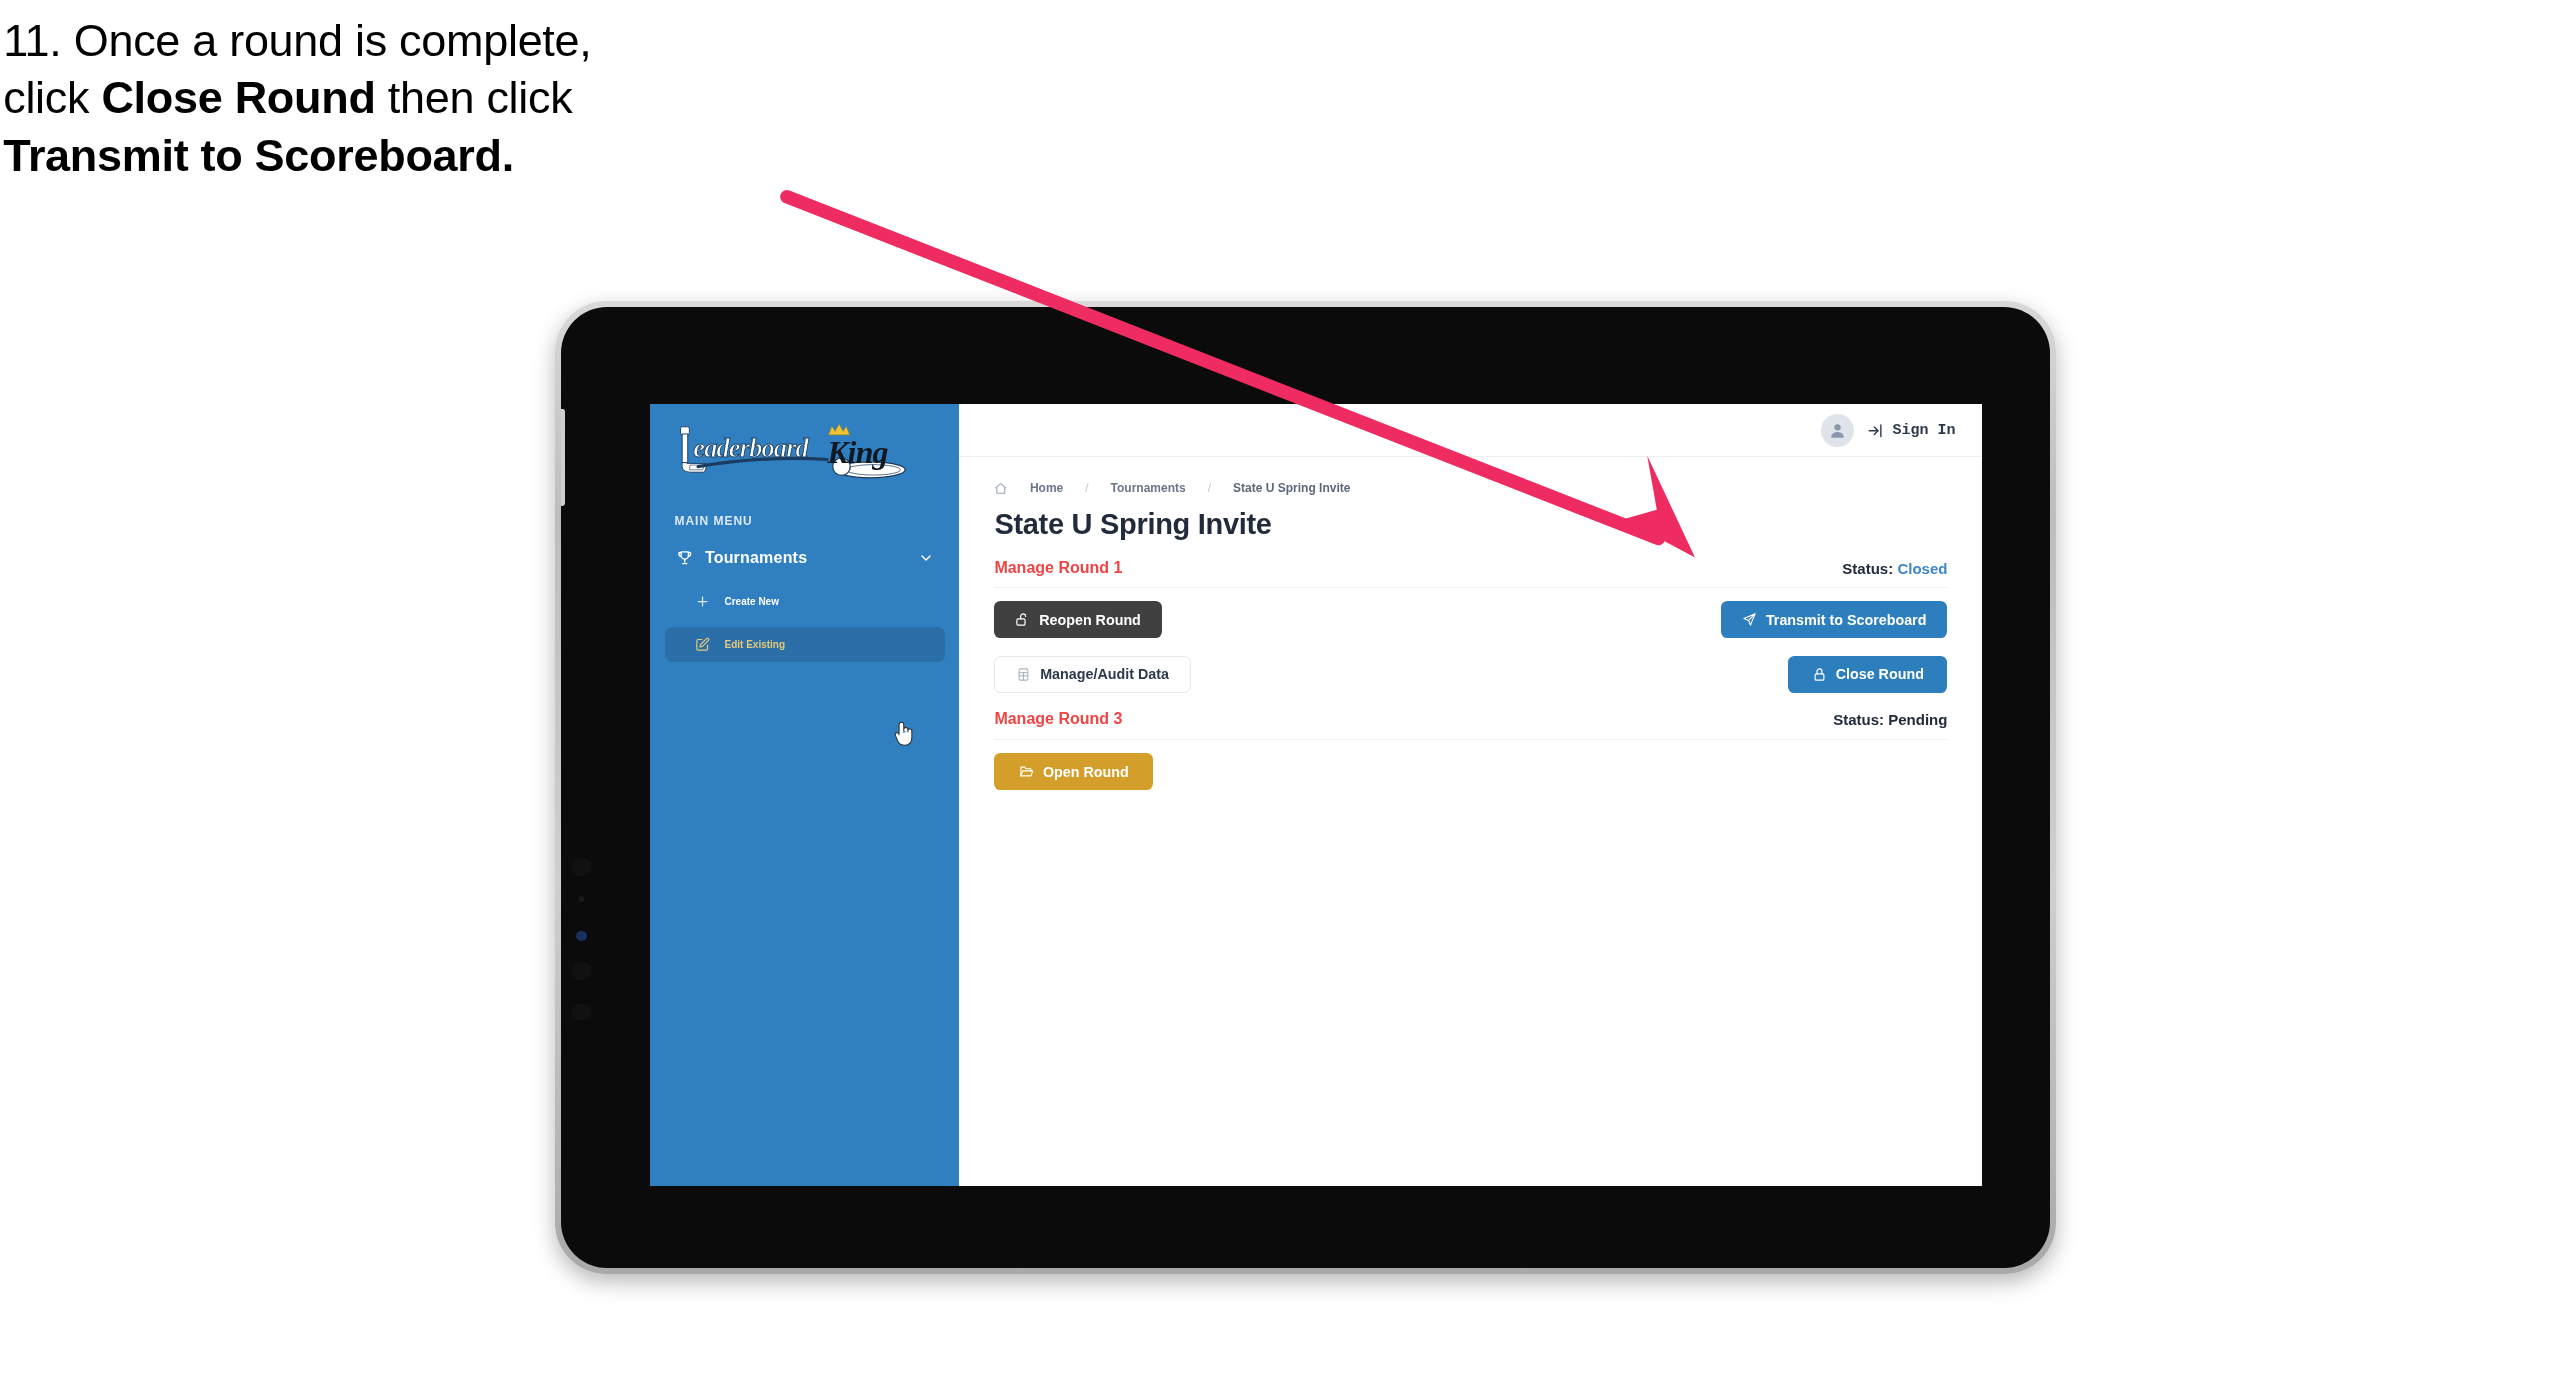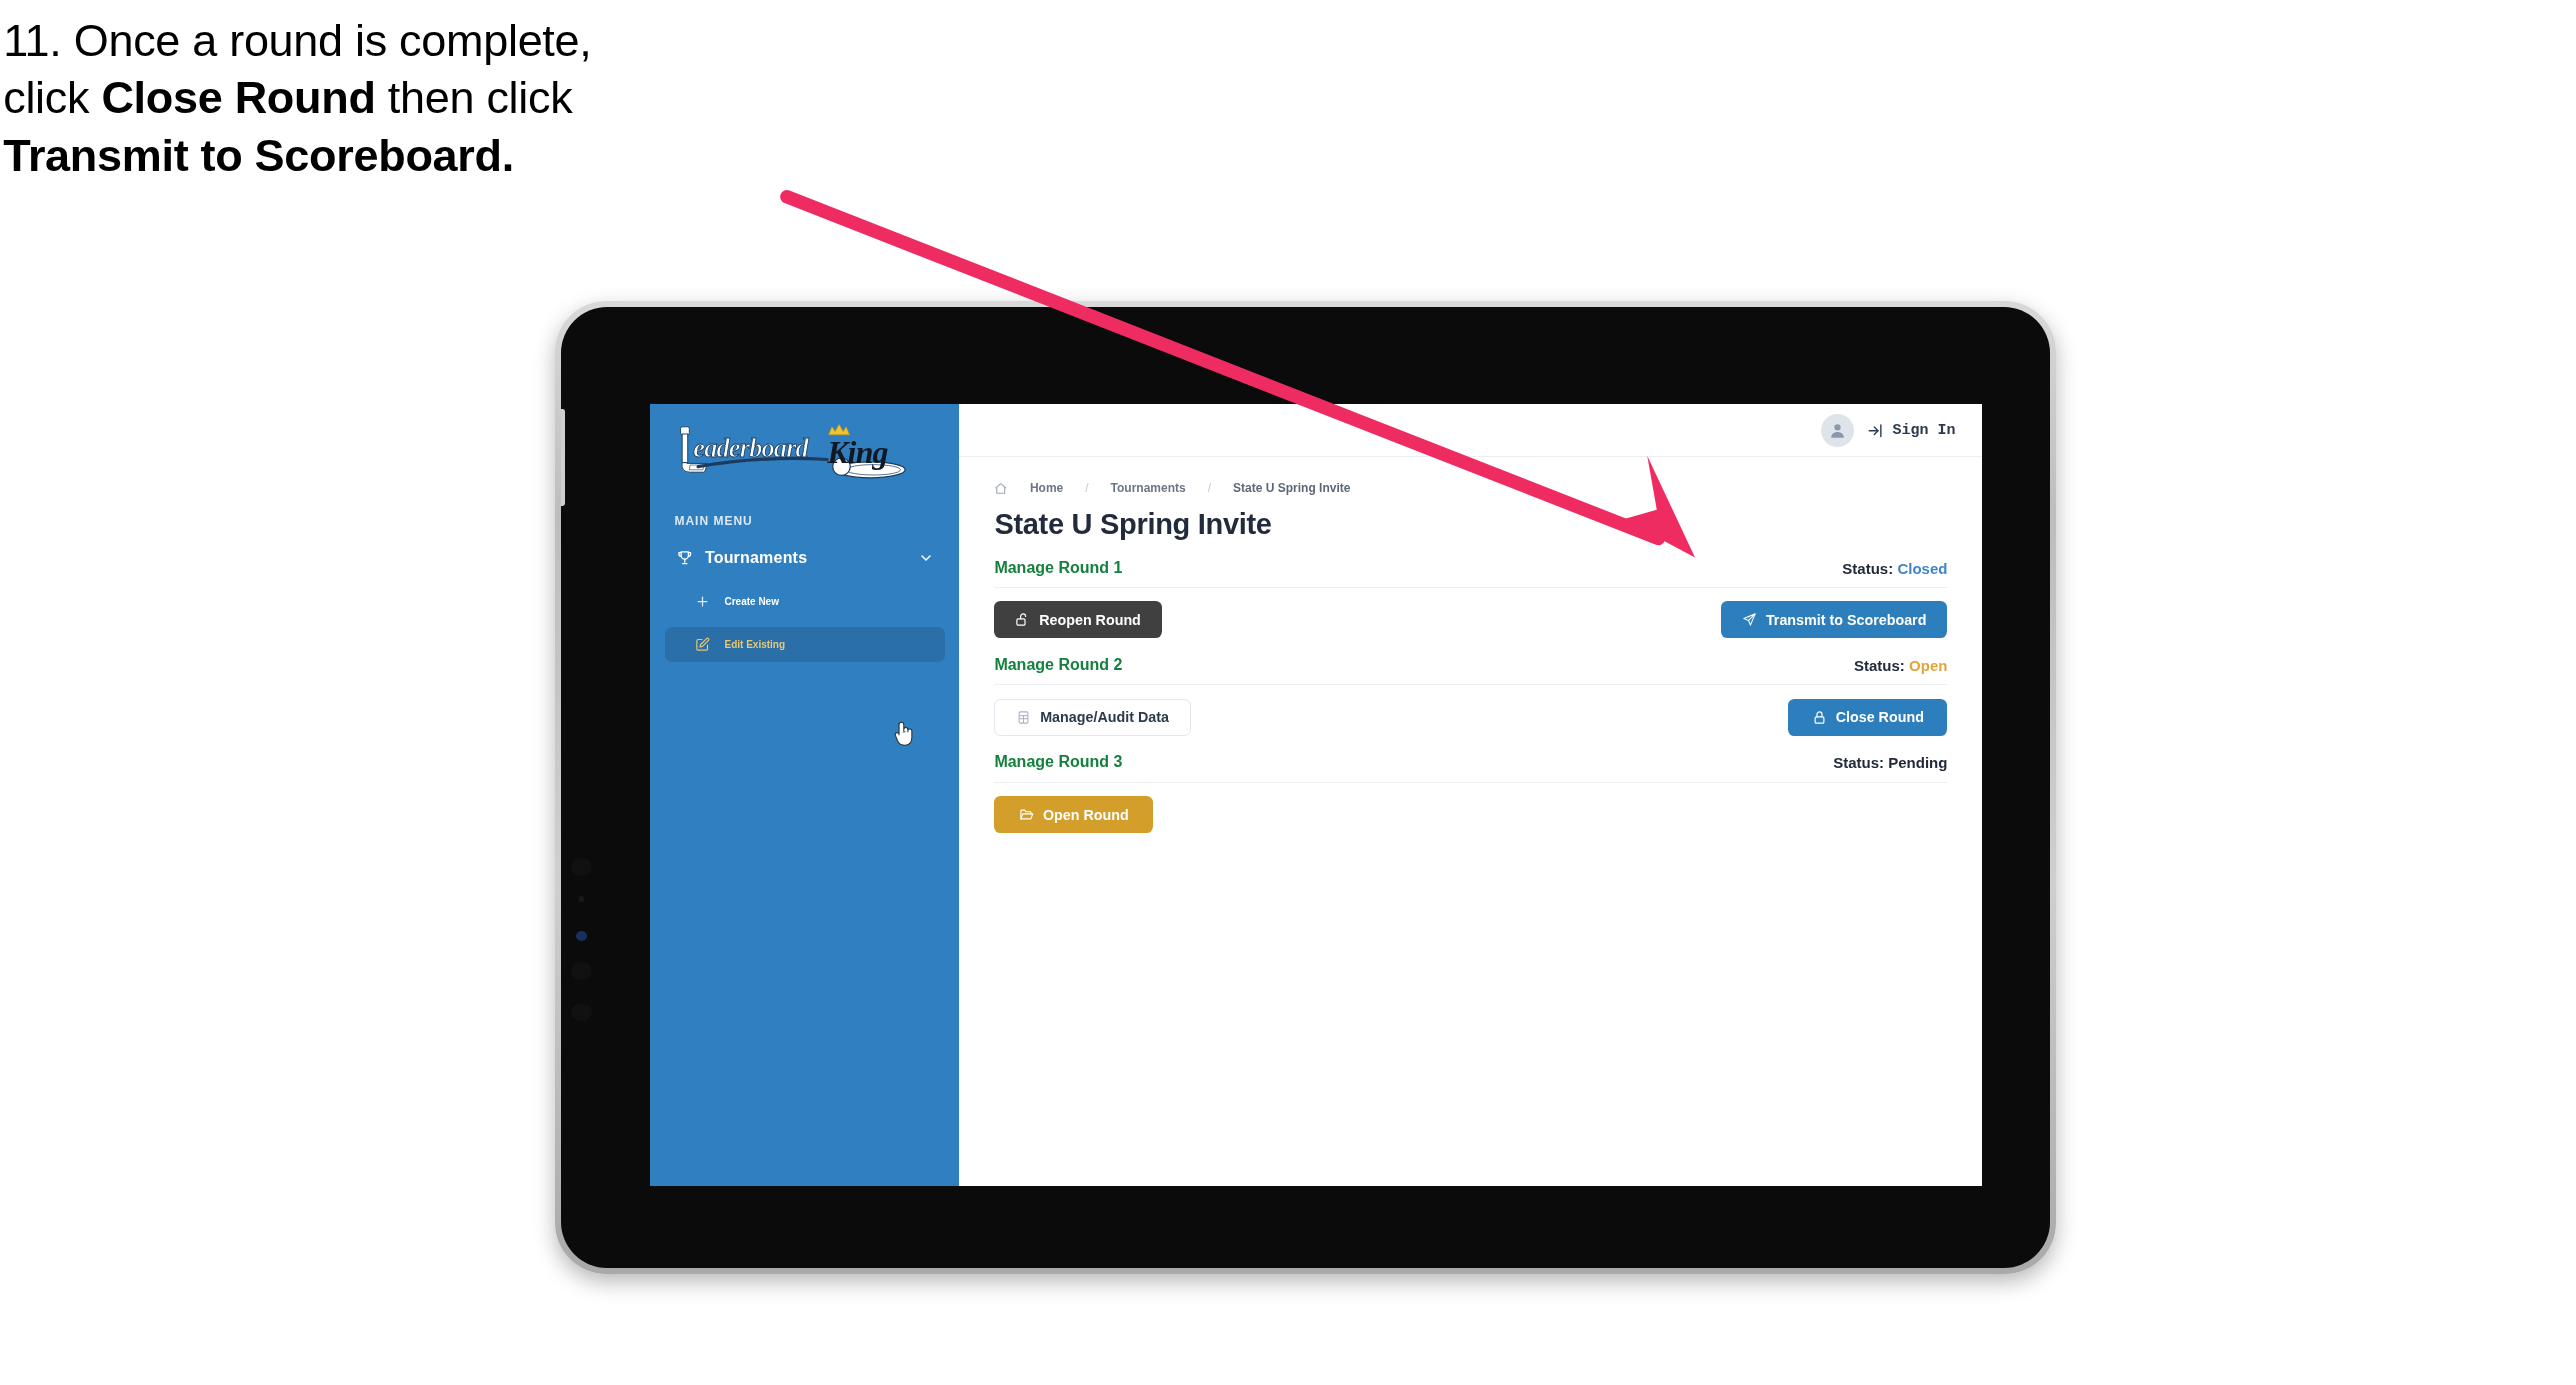--- a/index.html
+++ b/index.html
@@ -119,21 +119,21 @@
   #page-title {
     font-size: 29px; font-weight: 800; color:#222b3b;
     letter-spacing: -0.3px; margin-bottom: 17.5px;
   }
 
   .round { margin-bottom: 17.5px; }
   .round-head {
     display:flex; align-items:flex-end; justify-content:space-between;
     padding-bottom: 10.4px; border-bottom: 0.8px solid #eceef2;
   }
-  .round-title { font-size: 16px; font-weight: 800; color:#15803d;text-align:right; }
+  .round-title { font-size: 16px; font-weight: 800; color:#ef4444;text-align:right; }
   .round-status { font-size: 15px; font-weight: 800; color:#222b3b; }
   .round-status .val { font-weight: 700; }
   .round-actions { display:flex; align-items:center; justify-content:space-between; margin-top: 13.5px; min-height: 37px; }
 
   .btn {
     display:inline-flex; align-items:center; justify-content:center; gap: 8.8px;
     height: 37px; padding: 0 21px; border-radius: 6.4px;
     font-size: 14.3px; font-weight: 700; white-space: nowrap;
     border: none; cursor: pointer;
   }
@@ -309,27 +309,20 @@
                       <path d="M21 3 3 10.5l7.5 3L13.5 21z"></path>
                         <path d="M10.5 13.5 21 3"></path>
                     </svg>
                   </span>
                   <span>Transmit to Scoreboard</span>
                 </button>
               </div>
             </div>
 
             <div class="round">
-              <div class="round-head">
-                <div class="round-title">Manage Round 2</div>
-                <div class="round-status">
-                  <span>Status:</span>
-                  <span class="val" id="st1" style="color: rgb(224, 166, 58);">Open</span>
-                </div>
-              </div>
               <div class="round-actions">
                 <button class="btn btn-ghost">
                   <span class="bi">
                     <svg width="15" height="15" viewBox="0 0 24 24" fill="none" stroke="#aab3c2" stroke-width="1.7" stroke-linejoin="round">
                       <rect x="5" y="3" width="14" height="18" rx="2"></rect>
                         <line x1="5" y1="9" x2="19" y2="9"></line>
                       <line x1="5" y1="14" x2="19" y2="14"></line>
                         <line x1="12" y1="9" x2="12" y2="21"></line>
                     </svg>
                   </span>

